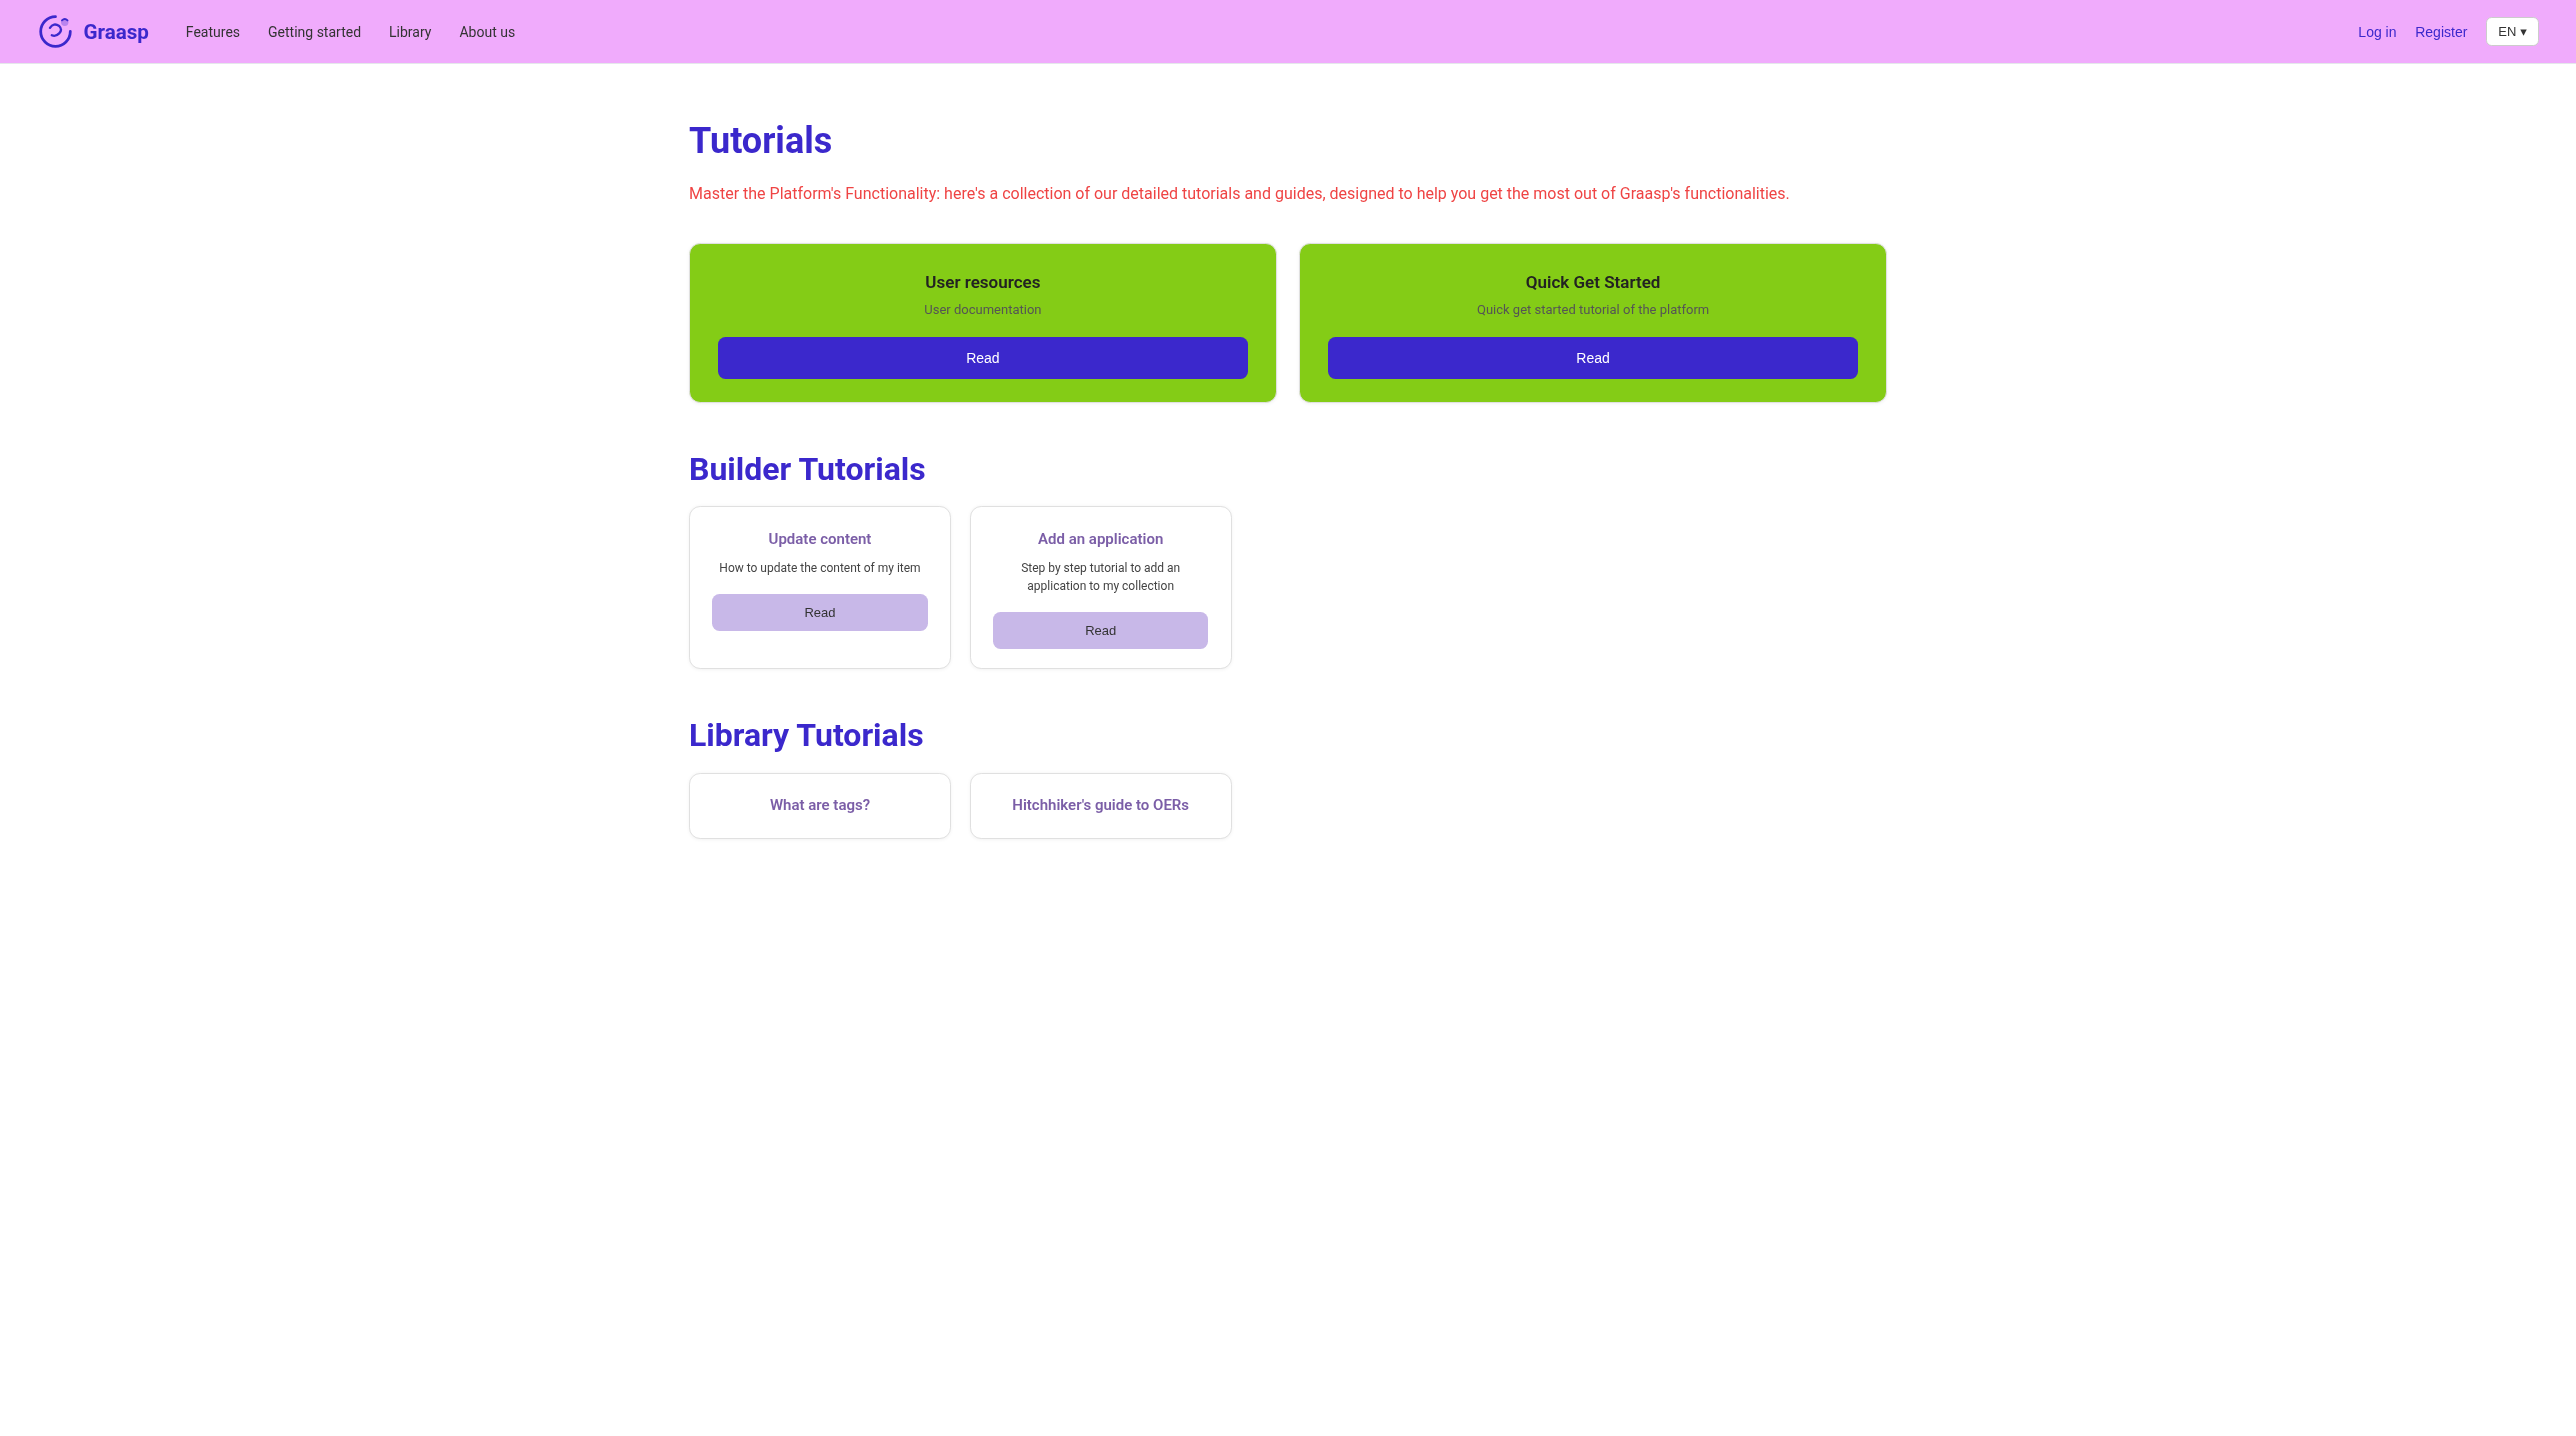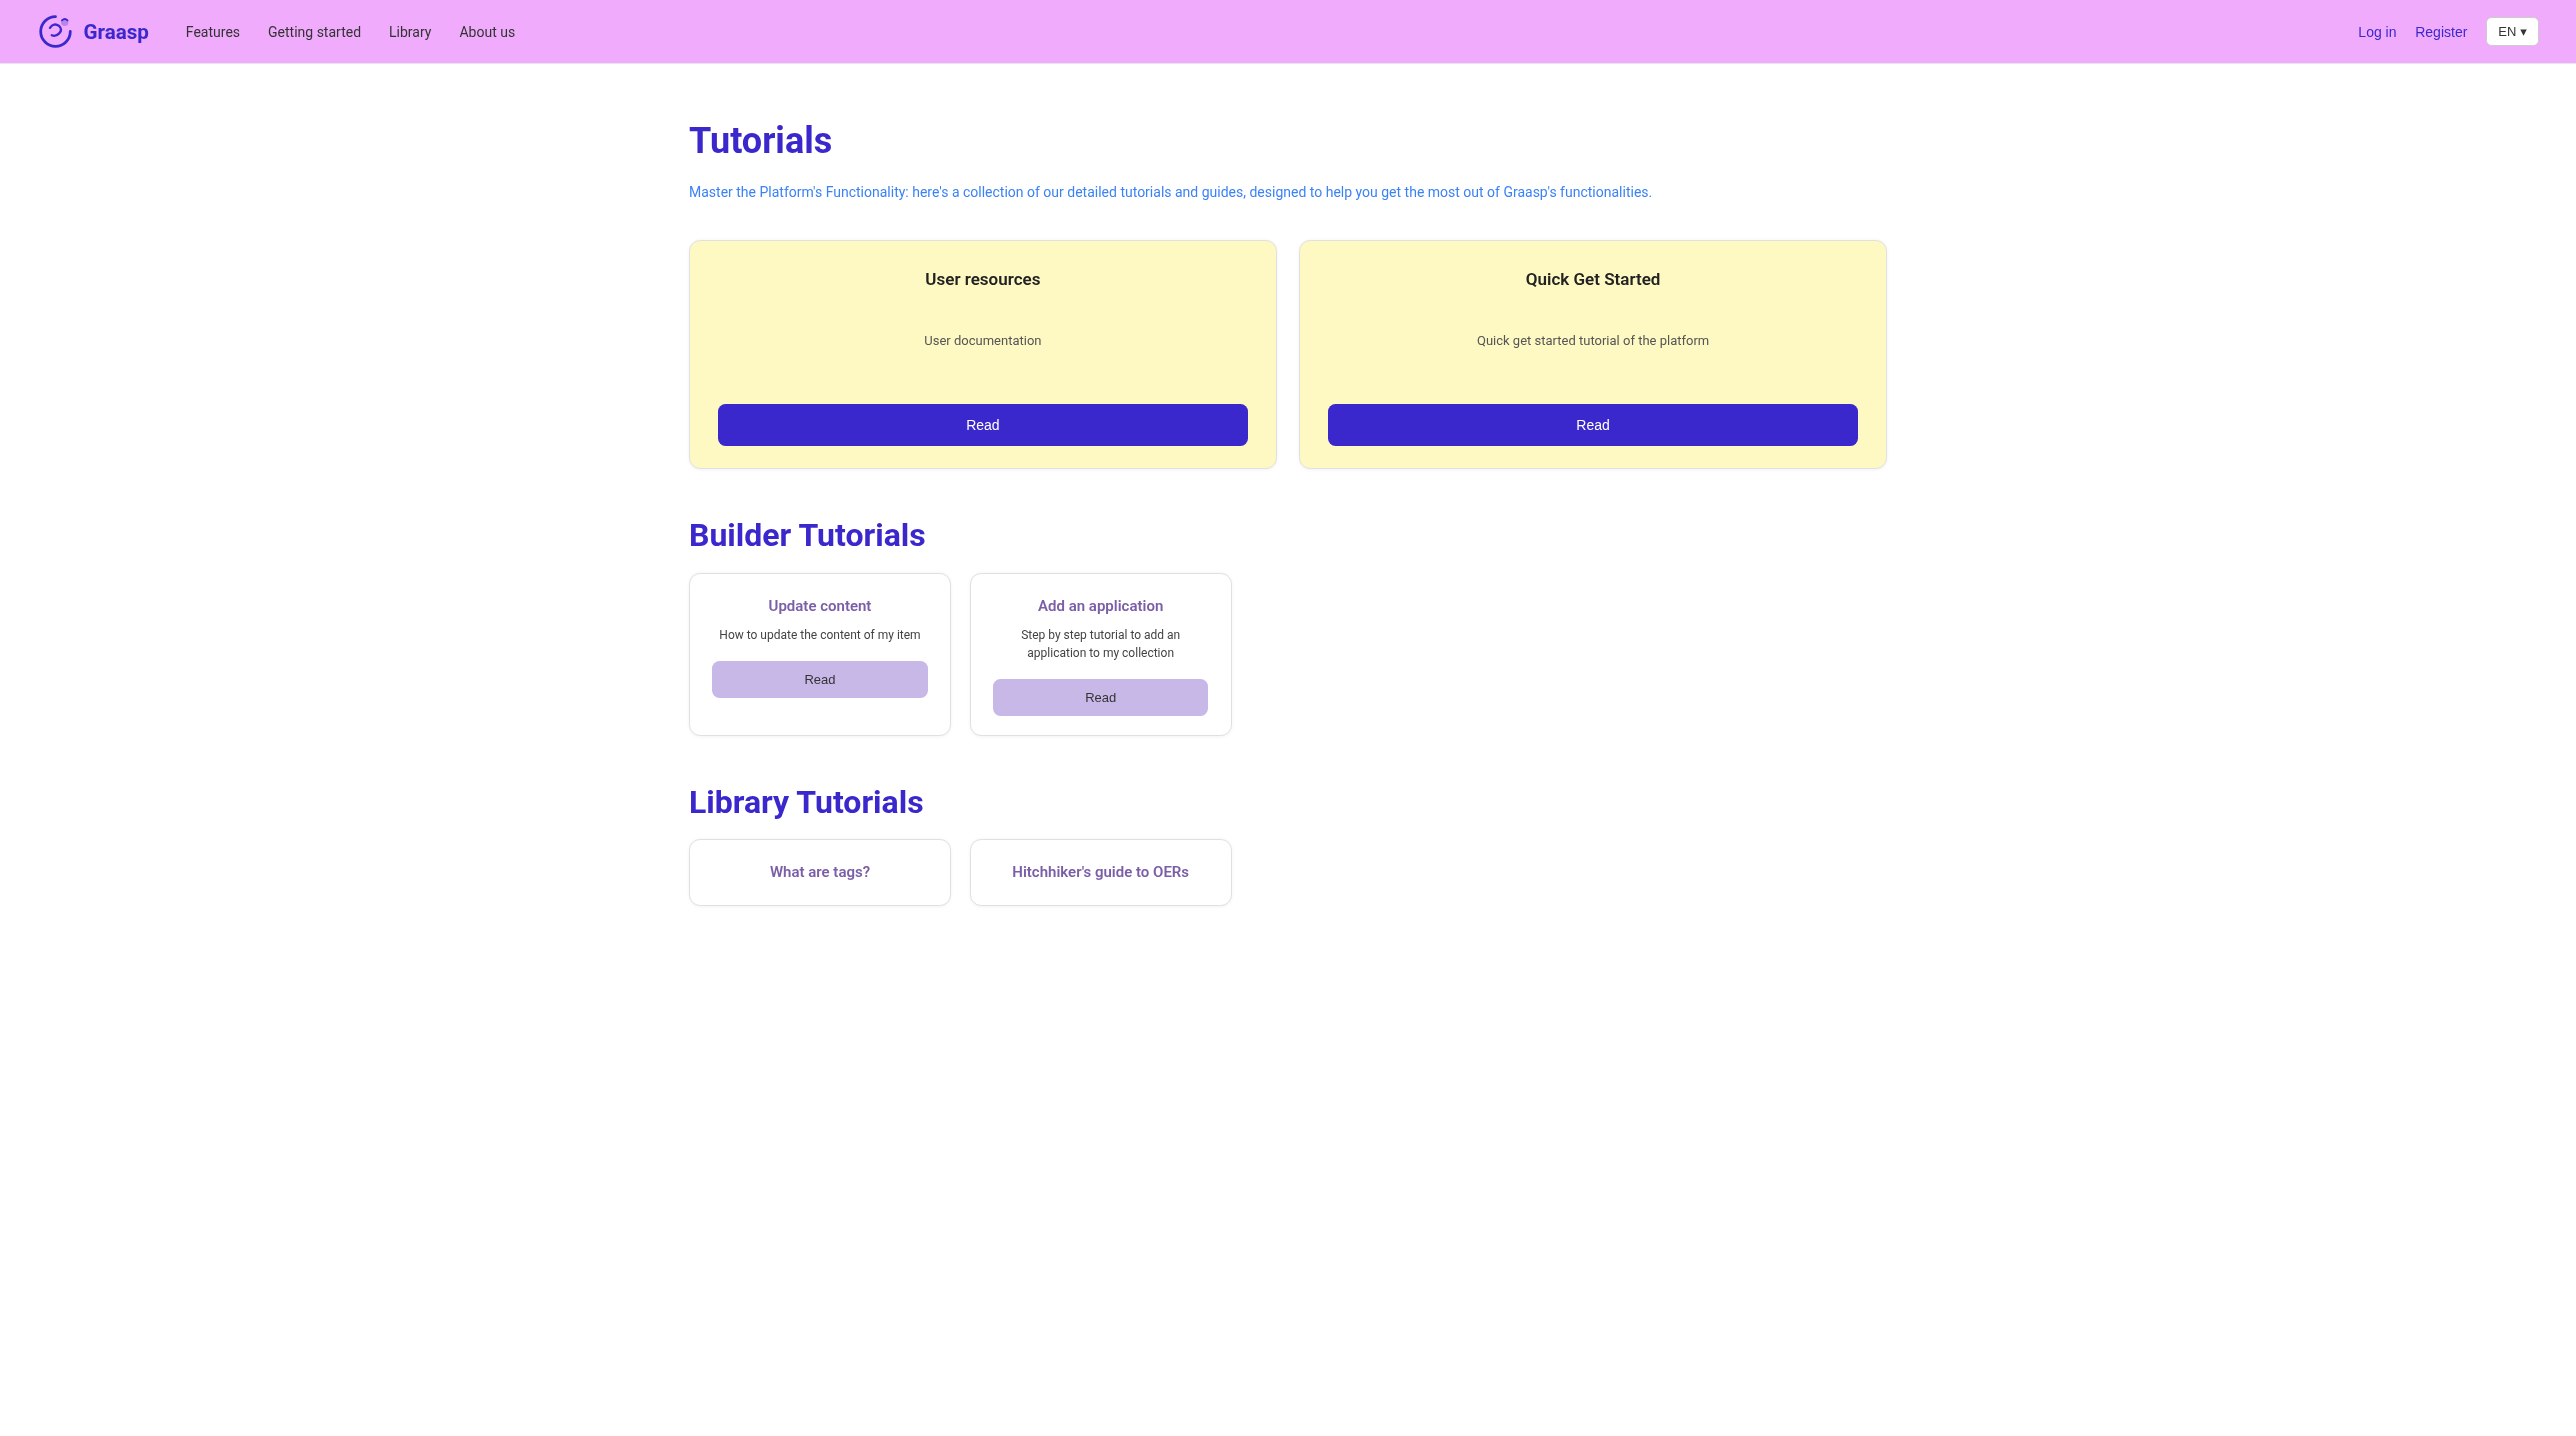--- a/index.html
+++ b/index.html
@@ -92,44 +92,43 @@
     }
 
     .page-title {
       font-size: 36px;
       font-weight: 700;
       color: #3b28cc;
       margin-bottom: 18.7px;
     }
 
     .page-subtitle {
-      font-size: 14px;
-      color: #3b82f6;
+      font-size: 16px;
+      color: #ef4444;
       margin-bottom: 37px;
       line-height: 1.6;
     }
 
     
     .doc-cards-row {
       display: grid;
       grid-template-columns: 1fr 1fr;
       gap: 22.4px;
       margin-bottom: 47px;
     }
 
     .doc-card {
       border: 0.9px solid #e0e0e0;
       border-radius: 11.2px;
       padding: 28px 28px 22.4px;
-      background: #fef9c3;
+      background: #84cc16;
       display: flex;
       flex-direction: column;
       align-items: center;
       box-shadow: 0 0.9px 3.7px rgba(0,0,0,0.05);
-      gap: 35px;
     }
 
     .doc-card-title {
       font-size: 17px;
       font-weight: 600;
       color: #222;
       margin-bottom: 9.4px;
       text-align: center;
     }
 

